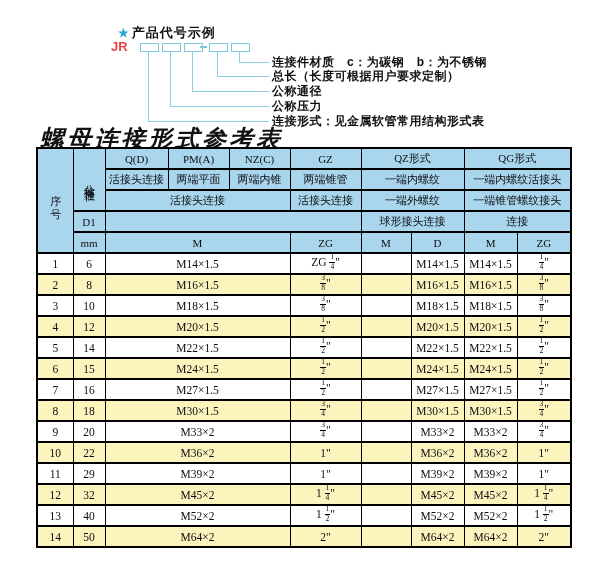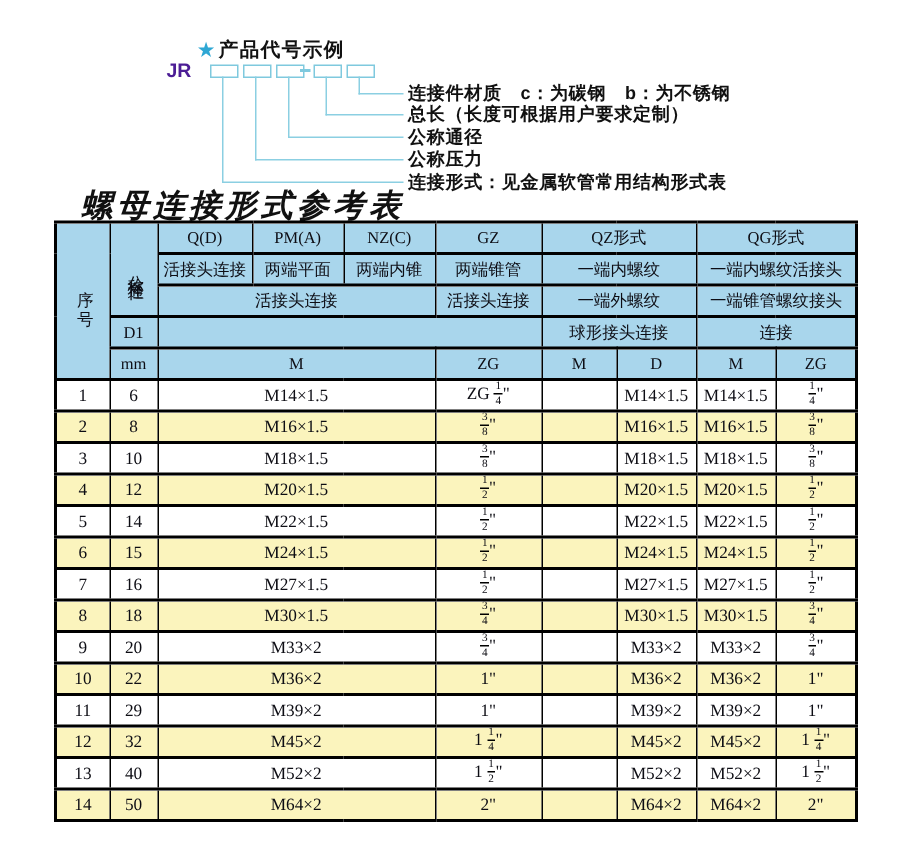--- a/index.html
+++ b/index.html
@@ -1,31 +1,31 @@
 <!DOCTYPE html>
 <html><head>
 <meta charset="utf-8">
 <style>
   html,body{margin:0;padding:0;background:#ffffff;}
   #page{position:relative;width:600px;height:567px;background:#fff;overflow:hidden;
         font-family:"Liberation Sans",sans-serif;color:#111;}
 
   
   .diag-title{position:absolute;left:118px;top:24px;font-size:13px;font-weight:bold;
-              letter-spacing:1px;white-space:nowrap;margin-left:14px;}
+              letter-spacing:1px;white-space:nowrap;}
   .diag-title .star{color:#2ea7d4;margin-right:2px;font-size:12px;}
-  .jr{position:absolute;left:111px;top:39px;font-size:13px;font-weight:bold;color:#4c1d95;}
+  .jr{position:absolute;left:111px;top:39px;font-size:13px;font-weight:bold;color:#ef4444;}
   .code-box{position:absolute;top:43px;width:17px;height:7px;border:1px solid #7fc9de;background:#fff;}
   .code-dash{position:absolute;top:46px;left:200px;width:7px;height:2px;background:#7fc9de;}
   .connector{position:absolute;border-left:1px solid #8bcfe2;border-bottom:1px solid #8bcfe2;}
   .diag-label{position:absolute;left:272px;font-size:12px;font-weight:bold;line-height:14px;
               white-space:nowrap;letter-spacing:0.5px;}
 
   
-  .tbl-title{position:absolute;left:54px;top:123px;font-size:21px;font-weight:bold;
+  .tbl-title{position:absolute;left:40px;top:123px;font-size:24px;font-weight:bold;
              font-style:italic;font-family:"Liberation Serif",serif;letter-spacing:3px;
              white-space:nowrap;}
 
   
   table.ref{position:absolute;left:36px;top:147px;width:534px;border-collapse:collapse;
             table-layout:fixed;border:2px solid #000;
             font-family:"Liberation Serif",serif;font-size:11.5px;color:#0d0d14;}
   table.ref th,table.ref td{border:1px solid #000;border-top-width:2px;border-bottom-width:2px;
             text-align:center;vertical-align:middle;padding:0 1px;overflow:hidden;
             font-weight:normal;}

